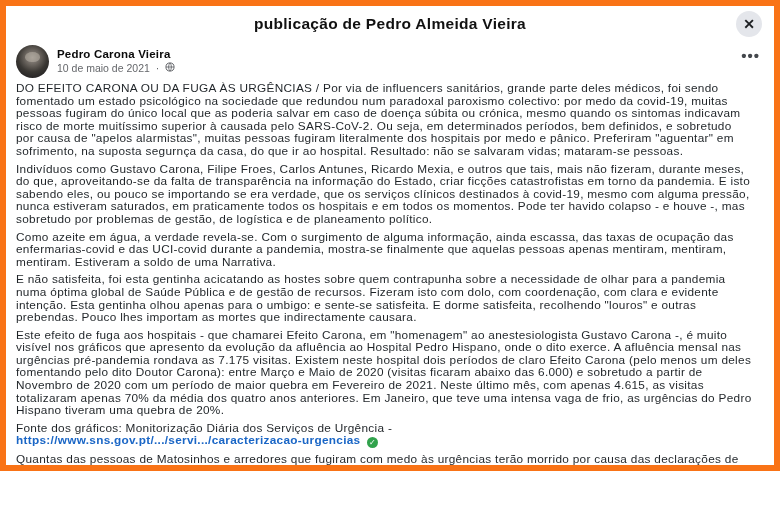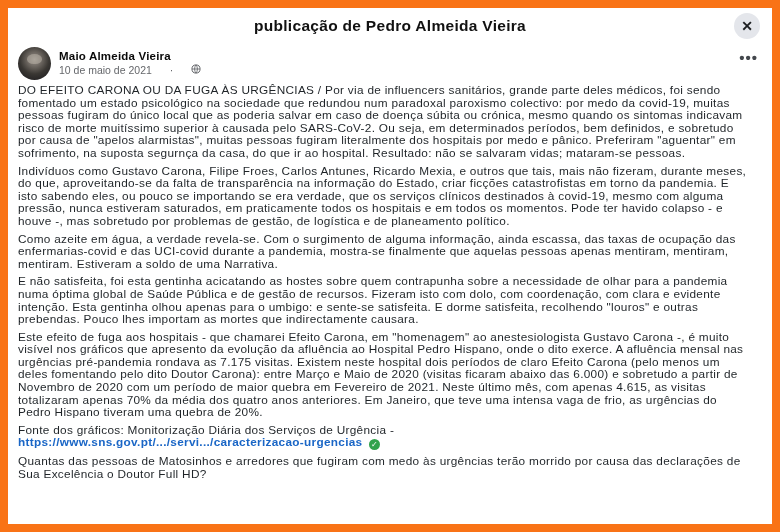--- a/index.html
+++ b/index.html
@@ -1,21 +1,21 @@
 <!DOCTYPE html>
 <html><head>
 <meta charset="utf-8">
 <style>
   * { margin: 0; padding: 0; box-sizing: border-box; }
   html, body { width: 780px; height: 532px; background: #fff; }
   body { font-family: "Liberation Sans", "DejaVu Sans", sans-serif; }
 
   .modal {
-    width: 780px; height: 532px;
-    border: 8px solid #f97316;
+    width: 780px; height: 471px;
+    border: 6px solid #f97316;
     background: #fff;
     overflow: hidden;
     position: relative;
   }
 
   .modal-header {
     position: relative;
     height: 36px;
     display: flex;
     align-items: center;
@@ -73,21 +73,21 @@
     font-size: 11.5px;
     font-weight: bold;
     color: #0a0a0a;
     letter-spacing: 0.2px;
   }
   .post-meta {
     font-size: 10.5px;
     color: #65676b;
     display: flex;
     align-items: center;
-    gap: 18px;
+    gap: 6px;
     margin-top: 1px;
   }
   .globe-icon { display: inline-block; }
   .more-btn {
     position: absolute;
     right: 14px; top: 6px;
     color: #44484d;
     font-size: 15px;
     font-weight: bold;
     letter-spacing: 1px;
@@ -134,21 +134,21 @@
   <div class="modal-header">
     <div class="modal-title">publicação de Pedro Almeida Vieira</div>
     <button class="close-btn">
       <span>✕</span>
     </button>
   </div>
 
   <div class="post-header">
     <div class="avatar"></div>
     <div class="author-block">
-      <div class="author-name">Maio Almeida Vieira</div>
+      <div class="author-name">Pedro Carona Vieira</div>
       <div class="post-meta">
         <span>10 de maio de 2021</span>
         <span>·</span>
         <span class="globe-icon">
           <svg width="10" height="10" viewBox="0 0 16 16" fill="none">
             <circle cx="8" cy="8" r="6.5" stroke="#65676b" stroke-width="1.6"></circle>
             <path d="M1.5 8 H14.5 M8 1.5 C5 4.5 5 11.5 8 14.5 C11 11.5 11 4.5 8 1.5" stroke="#65676b" stroke-width="1.4" fill="none"></path>
           </svg>
         </span>
       </div>

